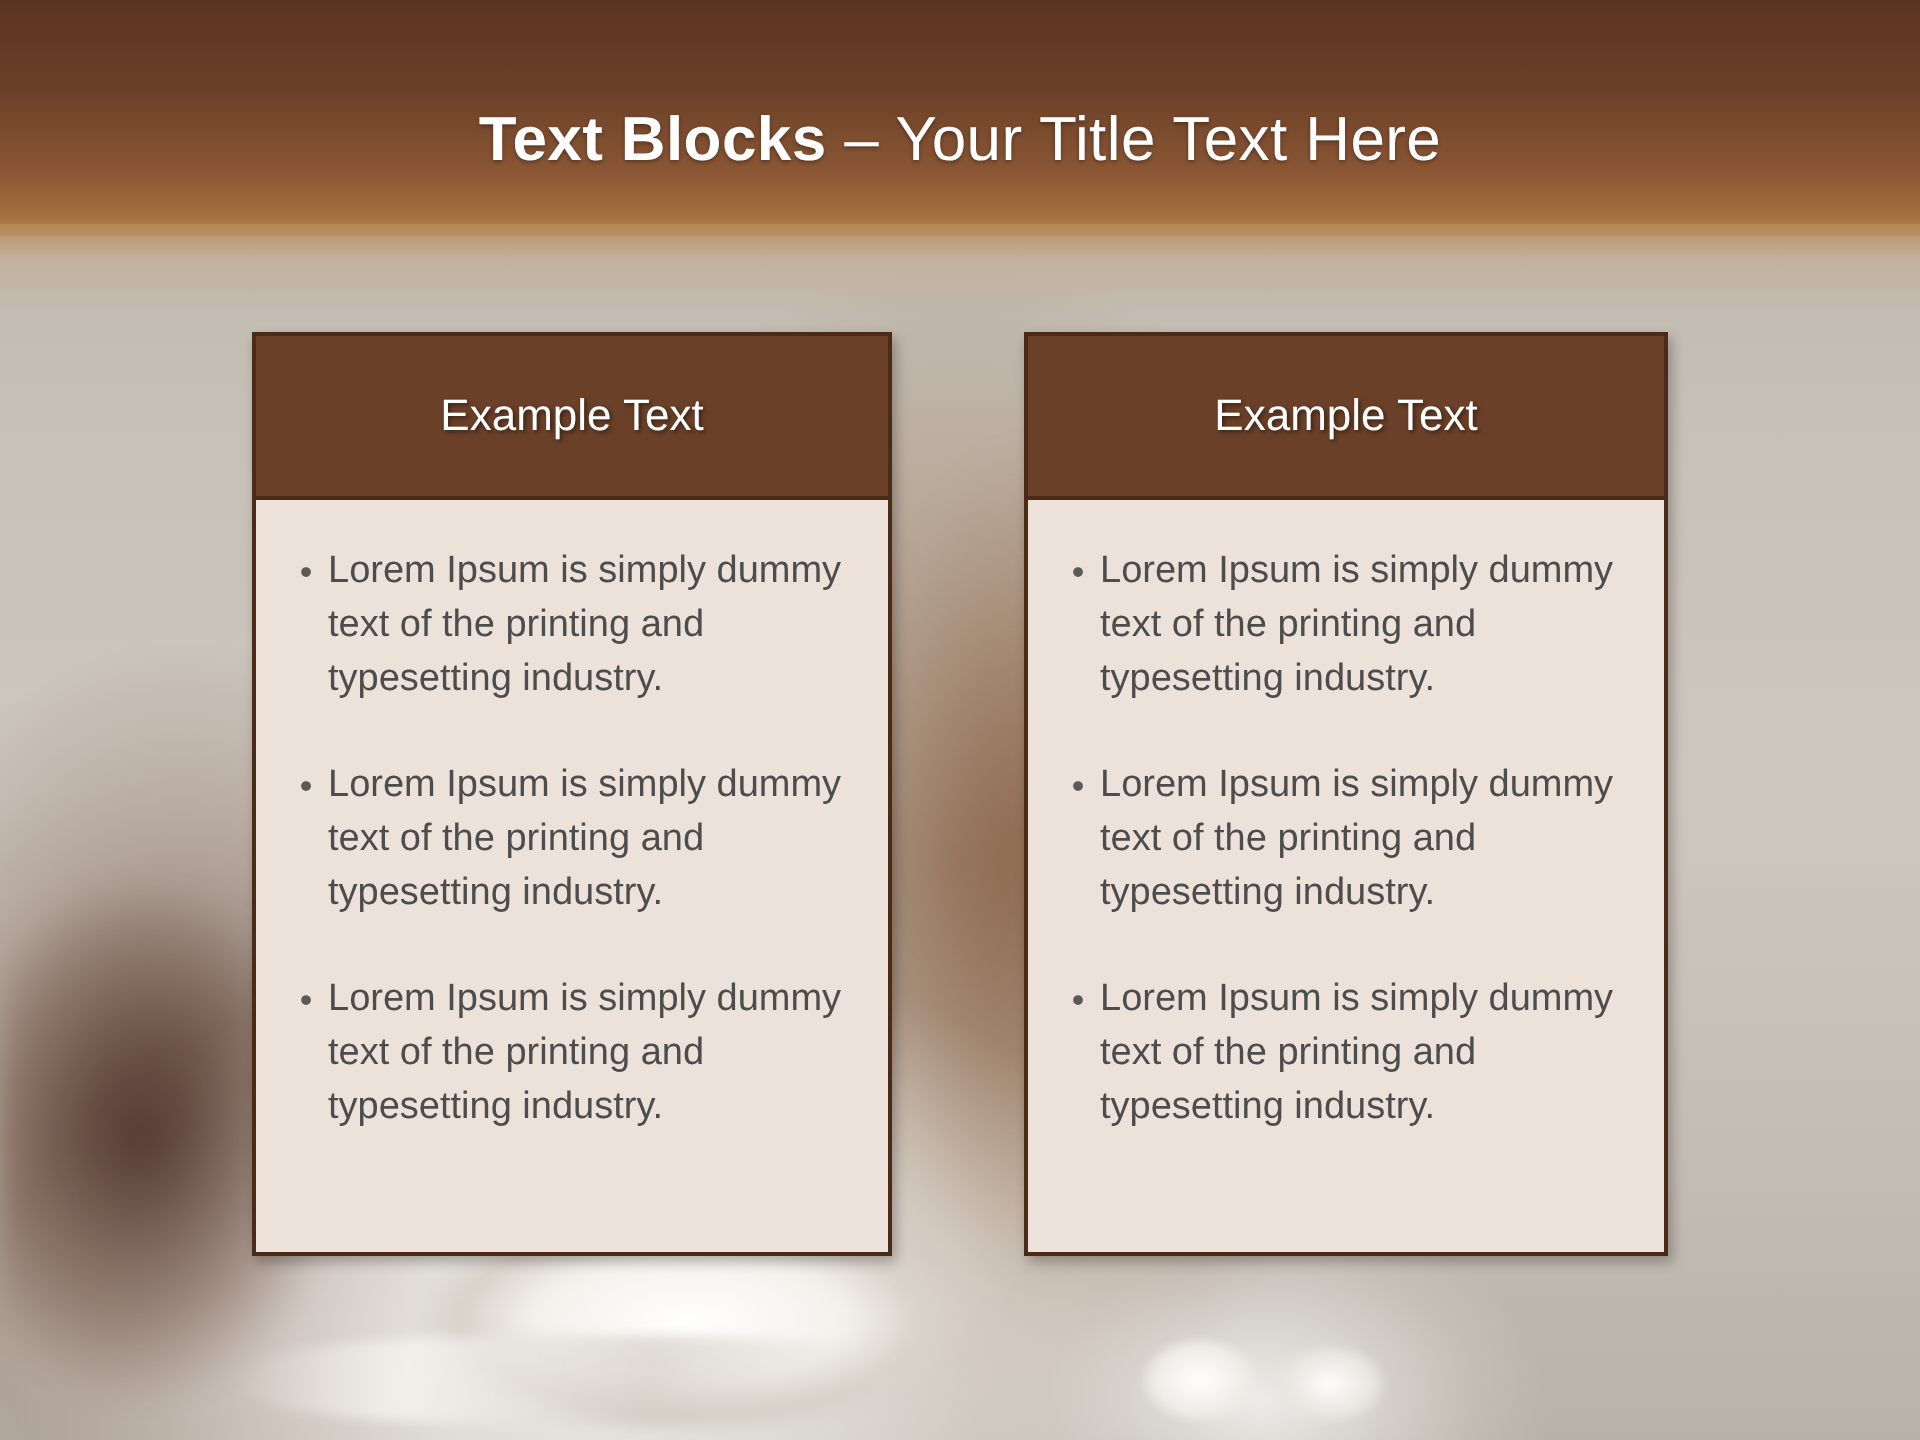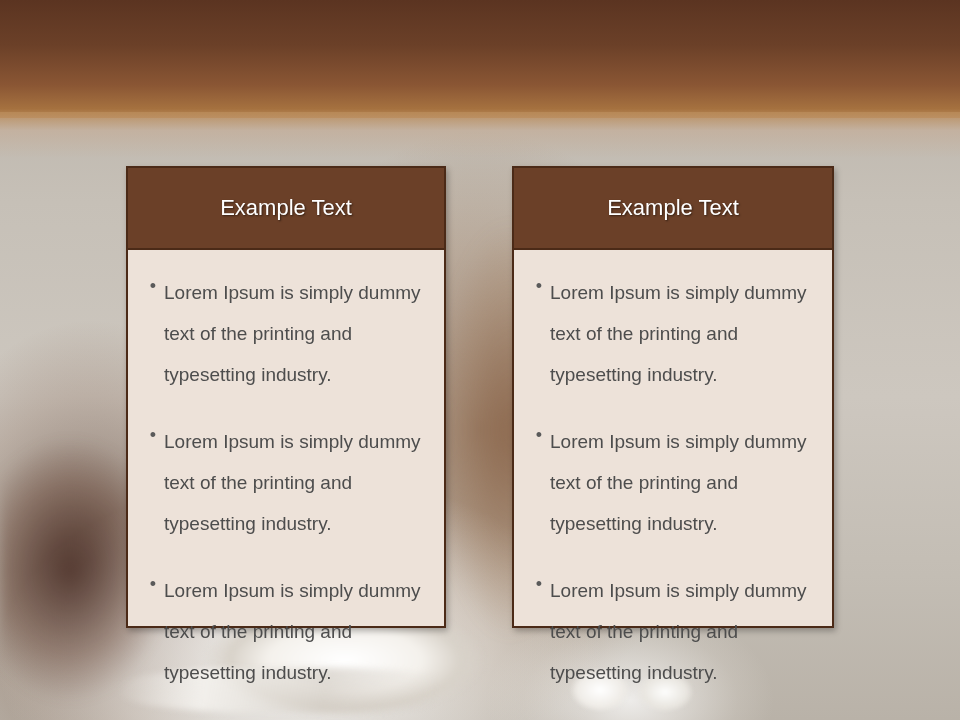--- a/index.html
+++ b/index.html
@@ -149,40 +149,43 @@
     flex: 0 0 auto;
     width: 22px;
     color: #5a5a5a;
     font-size: 18px;
     line-height: 29px;
     text-align: center;
   }
   .bullet-text {
     color: #4d4d4d;
     font-size: 19px;
-    line-height: 41px;
+    line-height: 27px;
     max-width: 262px;
   }
 </style>
 </head>
 <body>
 
 <div class="slide">
 
   <div class="bg-photo"></div>
   <div class="bg-blur-b"></div>
   <div class="bg-blur-a"></div>
   <div class="bg-cup2"></div>
   <div class="bg-cup"></div>
   <div class="bg-spoon"></div>
   <div class="bg-sugar"></div>
 
   <div class="header"></div>
   <div class="header-fade"></div>
 
+  <div class="title">
+    <span class="strong">Text Blocks</span><span class="light"> – </span><span class="light">Your Title Text Here</span>
+  </div>
 
   <div class="block block-left">
     <div class="block-head">
       <span class="block-head-text">Example Text</span>
     </div>
     <div class="block-body">
       <div class="bullet-row">
         <span class="bullet-dot">•</span>
         <span class="bullet-text">Lorem Ipsum is simply dummy text of the printing and typesetting industry.</span>
       </div>

